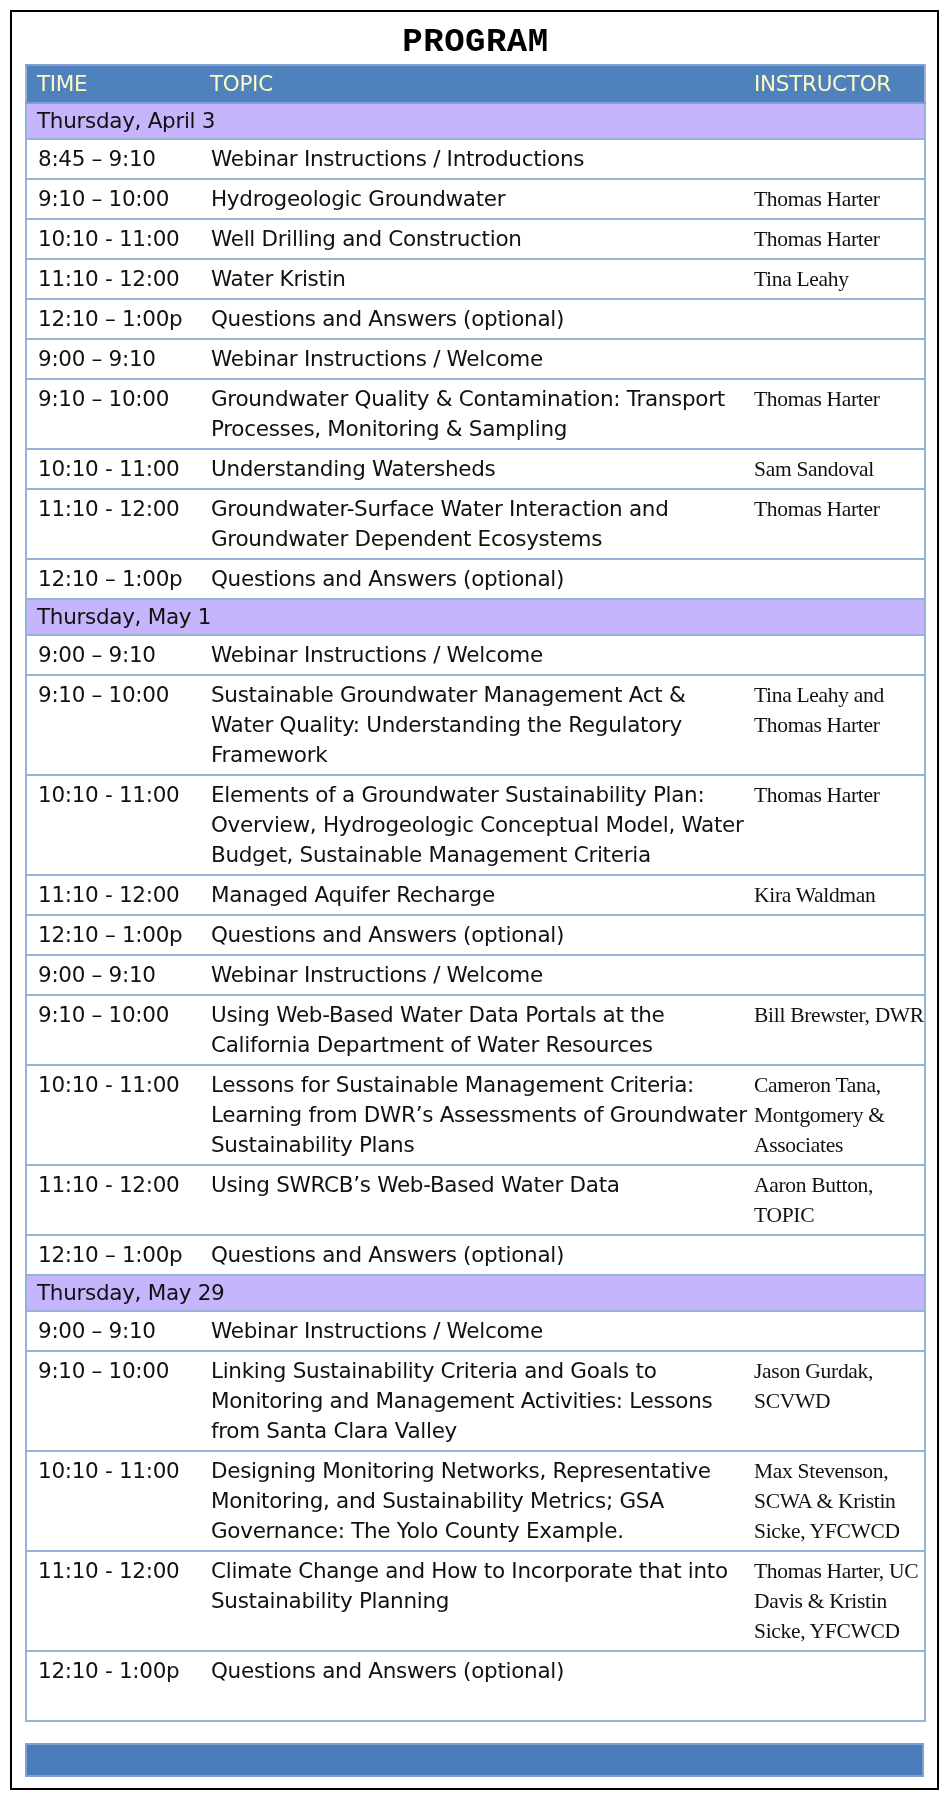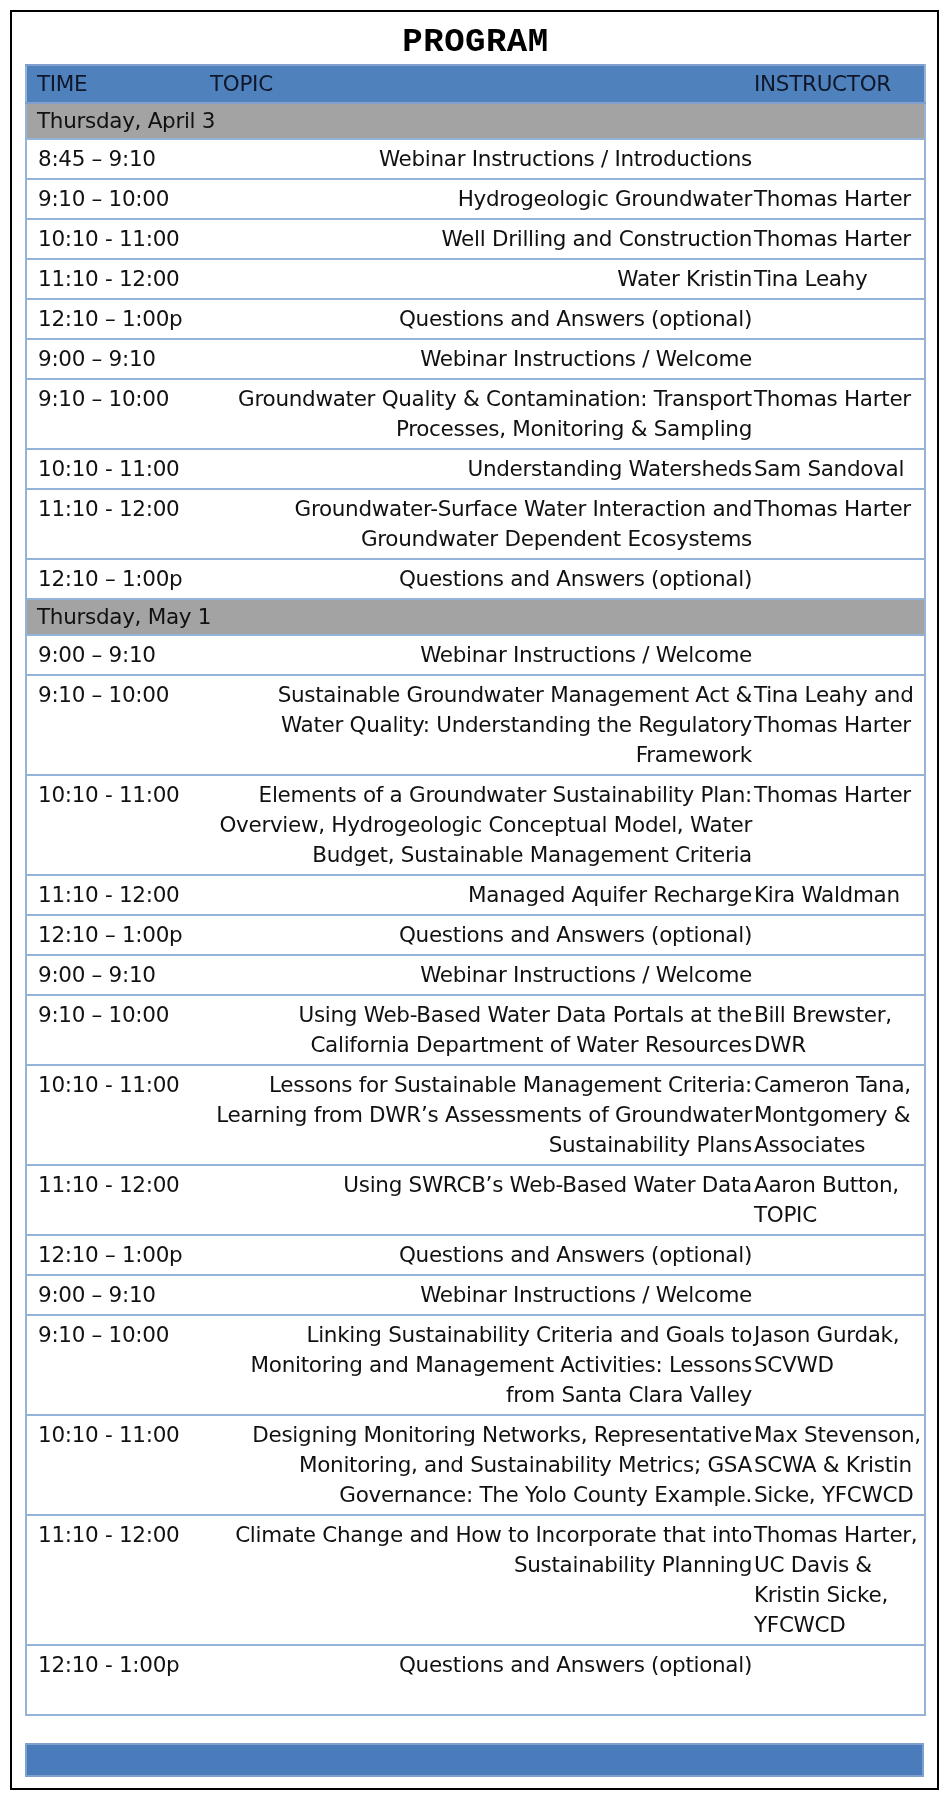--- a/index.html
+++ b/index.html
@@ -13,28 +13,28 @@
   table.program { position: absolute; left: 25px; top: 64px; width: 899px;
            border-collapse: collapse; table-layout: fixed;
            font-size: 21.5px; line-height: 30px; }
   table.program col.c-time { width: 174px; }
   table.program col.c-topic { width: 552px; }
   table.program col.c-inst { width: 173px; }
   table.program td, table.program th { padding: 4px 0 4px 10px; vertical-align: top;
            border-top: 2px solid #95b3d7; border-bottom: 2px solid #95b3d7;
            text-align: left; font-weight: normal; letter-spacing: -0.3px; }
   table.program td.time { padding-left: 11px; margin-top: 26px; }
-  table.program td.topic { padding-left: 11px; text-align: right; }
-  table.program td.inst { padding-left: 2px; padding-right: 0; }
+  table.program td.topic { padding-left: 11px; }
+  table.program td.inst { padding-left: 2px; padding-right: 0; font-family: Liberation Serif, serif; }
   table.program tr > *:first-child { border-left: 2px solid #95b3d7; }
   table.program tr > *:last-child { border-right: 2px solid #95b3d7; }
-  thead tr.header th { background: #4f81bd; color: #0f172a; padding-top: 3px; padding-bottom: 3px;
+  thead tr.header th { background: #4f81bd; color: #fef9c3; padding-top: 3px; padding-bottom: 3px;
            border-color: #7f9fcf; }
   thead tr.header th.inst { padding-left: 2px; }
-  tr.date td { background: #a3a3a3; padding-top: 2px; padding-bottom: 2px; }
+  tr.date td { background: #c4b5fd; padding-top: 2px; padding-bottom: 2px; }
   tr.session td { background: #ffffff; }
   .footer-bar { position: absolute; left: 25px; top: 1743px; width: 899px; height: 34px;
            background: #4a7bba; border: 2px solid #7f9fcf; box-sizing: border-box; }
 </style>
 </head>
 <body>
 
 <div class="frame"></div>
 
 <div class="title">PROGRAM</div>
@@ -152,20 +152,23 @@
       <tr class="session">
         <td class="time">11:10 - 12:00</td>
         <td class="topic">Using SWRCB’s Web-Based Water Data</td>
         <td class="inst">Aaron Button, TOPIC</td>
       </tr>
       <tr class="session">
         <td class="time">12:10 – 1:00p</td>
         <td class="topic">Questions and Answers (optional)</td>
         <td class="inst"></td>
       </tr>
+      <tr class="date">
+        <td class="date-cell" colspan="3">Thursday, May 29</td>
+      </tr>
       <tr class="session">
         <td class="time">9:00 – 9:10</td>
         <td class="topic">Webinar Instructions / Welcome</td>
         <td class="inst"></td>
       </tr>
       <tr class="session">
         <td class="time">9:10 – 10:00</td>
         <td class="topic">Linking Sustainability Criteria and Goals to Monitoring and Management Activities: Lessons from Santa Clara Valley</td>
         <td class="inst">Jason Gurdak, SCVWD</td>
       </tr>

